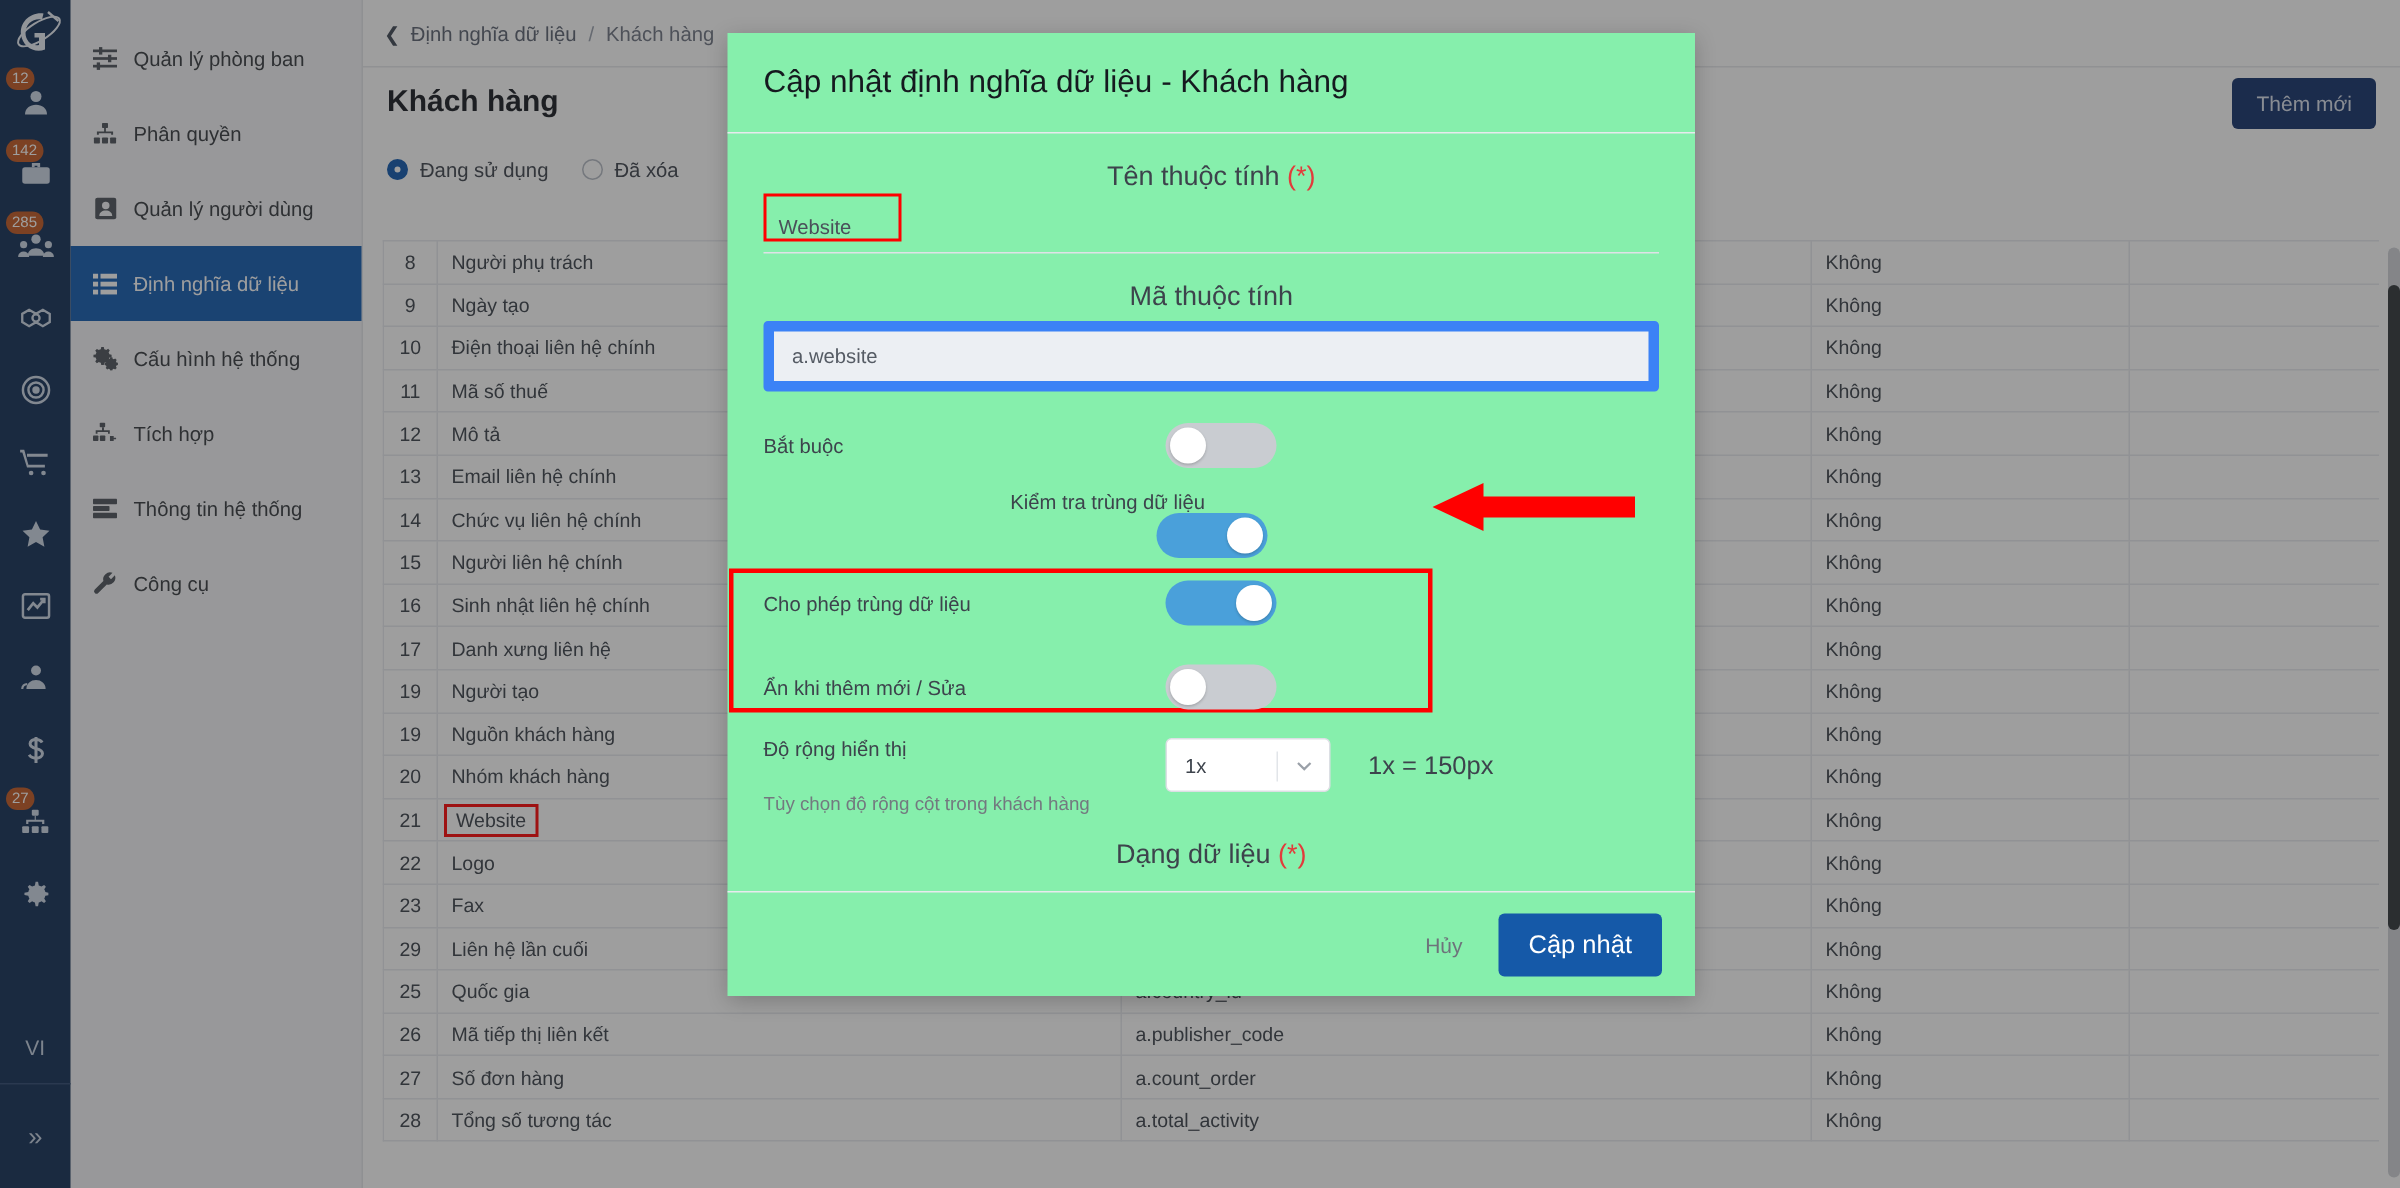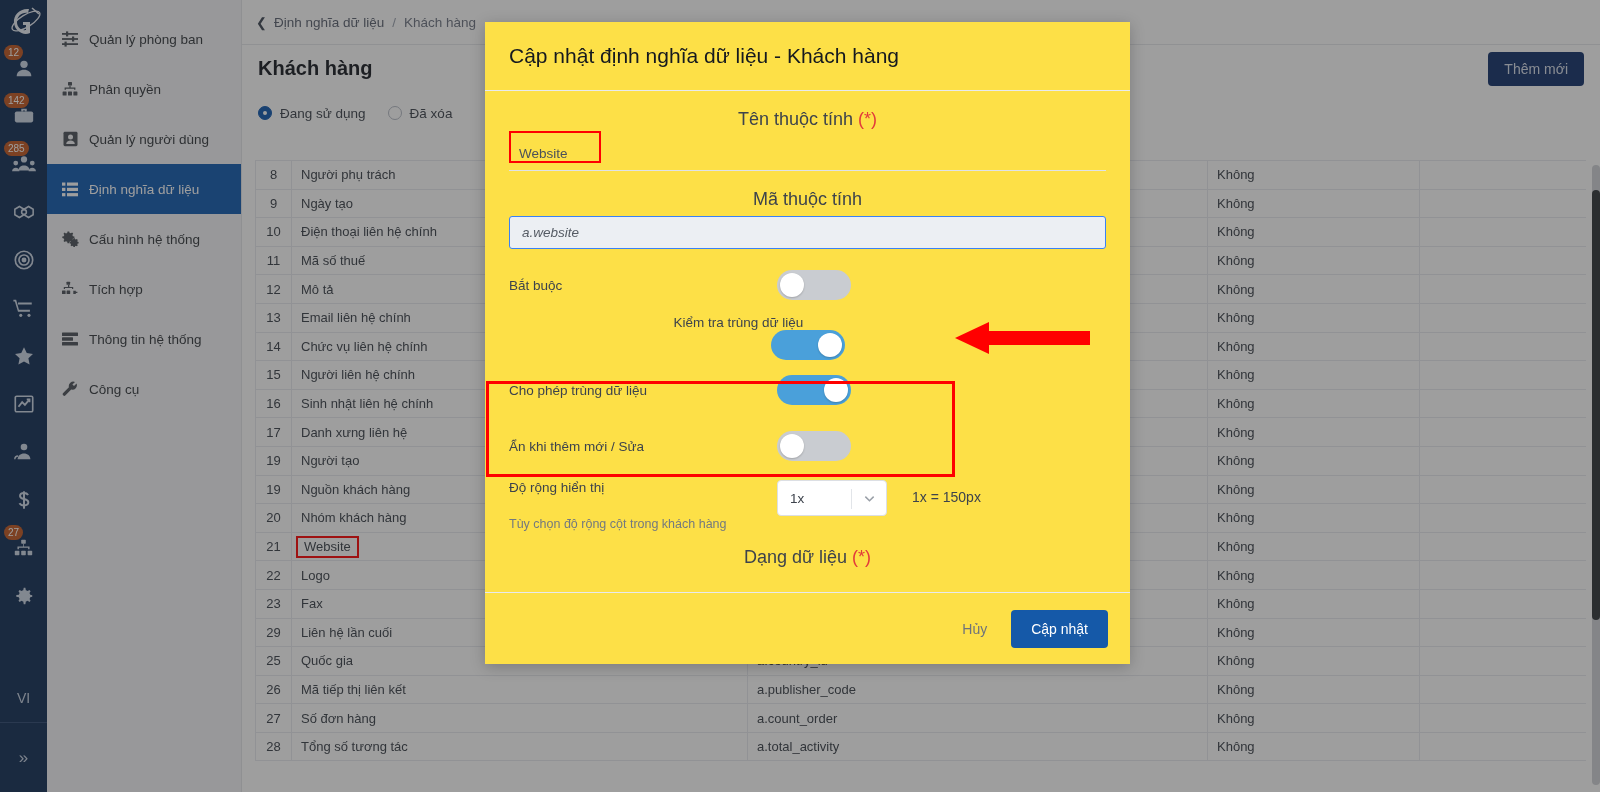--- a/index.html
+++ b/index.html
@@ -160,21 +160,21 @@
   
   .dim {
     position: absolute; inset: 0;
     background: rgba(40,40,40,0.45);
     z-index: 10;
   }
 
   
   .modal {
     position: absolute; left: 485px; top: 22px; width: 645px; height: 642px;
-    background: #fde047;
+    background: #86efac;
     z-index: 20;
     box-shadow: 0 3px 14px rgba(0,0,0,0.22);
     display: flex; flex-direction: column;
   }
   .modal-head {
     height: 69px; display: flex; align-items: center;
     padding: 0 24px;
     border-bottom: 1px solid #e8eaee;
   }
   .modal-title { font-size: 21px; color: #15191f; }
@@ -184,38 +184,38 @@
     display: flex; align-items: center; justify-content: flex-end;
     gap: 18px; padding: 0 22px;
   }
   .btn-cancel {
     background: none; border: none; color: #6e737b;
     font-size: 14px; font-family: "Liberation Sans", sans-serif;
     padding: 8px 6px;
   }
   .btn-primary {
     background: #1559a8; color: #ffffff; border: none;
-    border-radius: 4px; padding: 11px 20px; font-size: 14px;
+    border-radius: 4px; padding: 11px 20px; font-size: 17px;
     font-family: "Liberation Sans", sans-serif;
   }
 
   .f-label { font-size: 18px; color: #3d434c; margin-bottom: 6px; text-align: center; }
   .req { color: #e23b3b; }
   .f-input {
     width: 100%; height: 35px;
     border: none; border-bottom: 1px solid #dfe2e7;
     font-size: 13.5px; color: #4a505a; padding: 0 10px;
     font-family: "Liberation Sans", sans-serif;
     background: transparent; outline: none;
   }
   .f-input-ro {
-    width: 100%; height: 33px;
-    background: #eceff3; border: 1px solid #3b82f6; border-radius: 3px;
+    width: 100%; height: 47px;
+    background: #eceff3; border: 7px solid #3b82f6; border-radius: 3px;
     font-size: 13.5px; color: #555b64; padding: 0 12px;
-    font-family: "Liberation Sans", sans-serif; outline: none; font-style: italic;
+    font-family: "Liberation Sans", sans-serif; outline: none;
   }
   .field { margin-bottom: 14px; position: relative; }
 
   .name-hl {
     position: absolute; left: 0px; top: 22px;
     width: 92px; height: 32px;
     border: 2.5px solid #ff0000; pointer-events: none;
   }
 
   .togglerow {
@@ -250,21 +250,21 @@
     border: 1px solid #dcdfe4; border-radius: 4px;
     display: flex; align-items: center; position: relative;
     padding-left: 12px; font-size: 13.5px; color: #3d434c;
     background: #fff;
   }
   .sel-small .divider {
     position: absolute; right: 34px; top: 8px; width: 1px; height: 20px;
     background: #e2e5e9;
   }
   .sel-small .chev { position: absolute; right: 10px; top: 11px; color: #9aa0a8; }
-  .width-note { font-size: 14px; color: #3d434c; margin-left: 25px; margin-top: 9px; }
+  .width-note { font-size: 17px; color: #3d434c; margin-left: 25px; margin-top: 9px; }
 
   .sel-big {
     width: 100%; height: 36px;
     background: #eceff3; border: 1px solid #e1e5ea; border-radius: 3px;
     display: flex; align-items: center; position: relative;
     padding-left: 12px; font-size: 13.5px; color: #878d95;
   }
   .sel-big .divider {
     position: absolute; right: 34px; top: 8px; width: 1px; height: 20px;
     background: #dde1e6;

